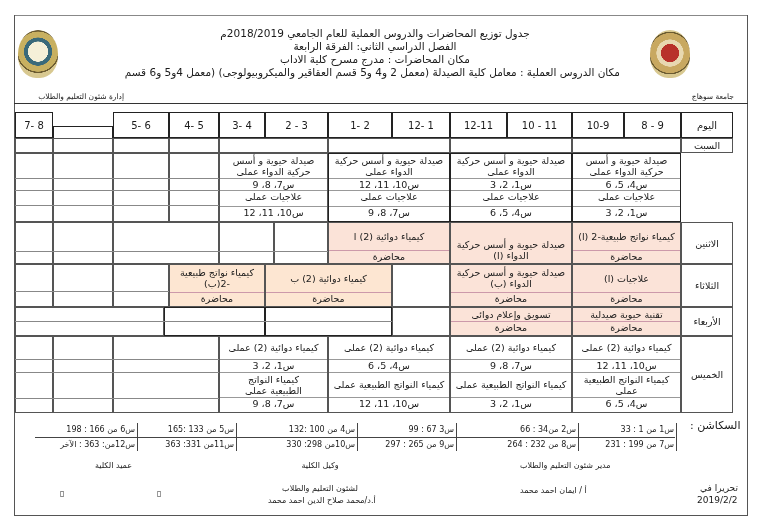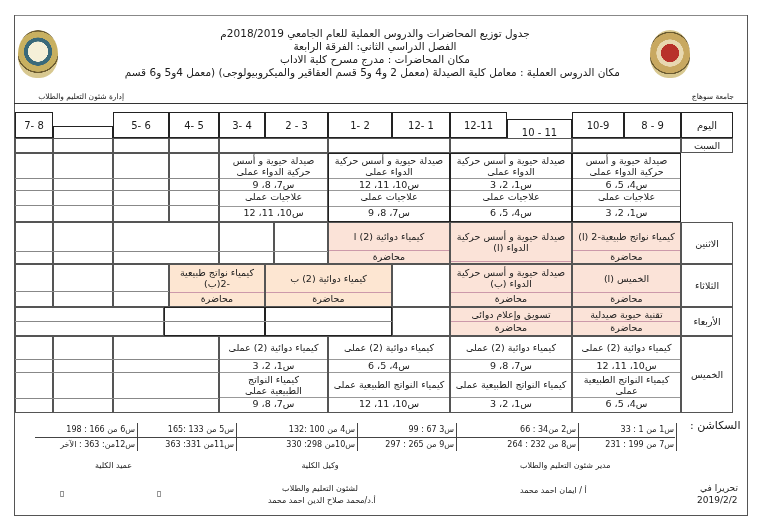--- a/index.html
+++ b/index.html
@@ -41,21 +41,21 @@
   <span class="l">مكان المحاضرات : مدرج مسرح كلية الاداب</span>
   <span class="l l4">مكان الدروس العملية : معامل كلية الصيدلة (معمل 2 و4 و5 قسم العقاقير والميكروبيولوجى) (معمل 4و5 و6 قسم</span>
 </div>
 <div class="sub-l">إدارة شئون التعليم والطلاب</div>
 <div class="sub-r">جامعة سوهاج</div>
 <div class="rule"></div>
 
 <div class="cell thick hcell" style="left:681px;top:112px;width:52px;height:26px;">اليوم</div>
 <div class="cell thick hcell" style="left:624px;top:112px;width:57px;height:26px;">9 - 8</div>
 <div class="cell thick hcell" style="left:572px;top:112px;width:52px;height:26px;">10-9</div>
-<div class="cell thick hcell" style="left:507px;top:112px;width:65px;height:26px;margin-top:7px;">11 - 10</div>
+<div class="cell thick hcell" style="left:507px;top:112px;width:65px;height:26px;">11 - 10</div>
 <div class="cell thick hcell" style="left:450px;top:112px;width:57px;height:26px;">12-11</div>
 <div class="cell thick hcell" style="left:392px;top:112px;width:58px;height:26px;">1 -12</div>
 <div class="cell thick hcell" style="left:328px;top:112px;width:64px;height:26px;">2  -1</div>
 <div class="cell thick hcell" style="left:265px;top:112px;width:63px;height:26px;">3 - 2</div>
 <div class="cell thick hcell" style="left:219px;top:112px;width:46px;height:26px;">4 -3</div>
 <div class="cell thick hcell" style="left:169px;top:112px;width:50px;height:26px;">5 -4</div>
 <div class="cell thick hcell" style="left:113px;top:112px;width:56px;height:26px;">6 -5</div>
 <div class="cell thick hcell" style="left:53px;top:126px;width:60px;height:39px;">7 -6</div>
 <div class="cell thick hcell" style="left:15px;top:112px;width:38px;height:26px;">8 -7</div>
 
@@ -102,37 +102,37 @@
 <div class="sep" style="left:15px;top:178px;width:204px;"></div>
 <div class="sep" style="left:15px;top:190px;width:204px;"></div>
 <div class="sep" style="left:15px;top:205px;width:204px;"></div>
 
 <div class="cell" style="left:681px;top:222px;width:52px;height:42px;">الاثنين</div>
 <div class="cell pink" style="left:572px;top:222px;width:109px;height:42px;justify-content:flex-start;">
   <div style="height:29px;display:flex;align-items:center;padding:0 4px;">كيمياء نواتج طبيعية-2 (ا)</div>
   <div style="height:13px;width:100%;border-top:1px solid #c9a;">محاضرة</div>
 </div>
 <div class="cell pink" style="left:450px;top:222px;width:122px;height:42px;justify-content:flex-start;">
-  <div style="height:29px;display:flex;align-items:center;padding:8px 4px;">صيدلة حيوية و أسس حركية الدواء (ا)</div>
+  <div style="height:29px;display:flex;align-items:center;padding:16px 4px;">صيدلة حيوية و أسس حركية الدواء (ا)</div>
   <div style="height:13px;width:100%;border-top:1px solid #c9a;">محاضرة</div>
 </div>
 <div class="cell pink" style="left:328px;top:222px;width:122px;height:42px;justify-content:flex-start;">
   <div style="height:29px;display:flex;align-items:center;padding:0 4px;">كيمياء دوائية (2) ا</div>
   <div style="height:13px;width:100%;border-top:1px solid #c9a;">محاضرة</div>
 </div>
 <div class="cell" style="left:274px;top:222px;width:54px;height:42px;"></div>
 <div class="cell" style="left:219px;top:222px;width:55px;height:42px;"></div>
 <div class="cell" style="left:113px;top:222px;width:106px;height:42px;"></div>
 <div class="cell" style="left:53px;top:222px;width:60px;height:42px;"></div>
 <div class="cell" style="left:15px;top:222px;width:38px;height:42px;"></div>
 <div class="sep" style="left:15px;top:251px;width:313px;"></div>
 
 <div class="cell" style="left:681px;top:264px;width:52px;height:43px;">الثلاثاء</div>
 <div class="cell pink" style="left:572px;top:264px;width:109px;height:43px;justify-content:flex-start;">
-  <div style="height:29px;display:flex;align-items:center;padding:0 4px;">الخميس (ا)</div>
+  <div style="height:29px;display:flex;align-items:center;padding:0 4px;">علاجيات (ا)</div>
   <div style="height:14px;width:100%;border-top:1px solid #c9a;">محاضرة</div>
 </div>
 <div class="cell pink" style="left:450px;top:264px;width:122px;height:43px;justify-content:flex-start;">
   <div style="height:29px;display:flex;align-items:center;padding:0 4px;">صيدلة حيوية و أسس حركية الدواء (ب)</div>
   <div style="height:14px;width:100%;border-top:1px solid #c9a;">محاضرة</div>
 </div>
 <div class="cell" style="left:392px;top:264px;width:58px;height:43px;"></div>
 <div class="cell peach" style="left:265px;top:264px;width:127px;height:43px;justify-content:flex-start;">
   <div style="height:29px;display:flex;align-items:center;padding:0 4px;">كيمياء دوائية (2) ب</div>
   <div style="height:14px;width:100%;border-top:1px solid #c9a;">محاضرة</div>

